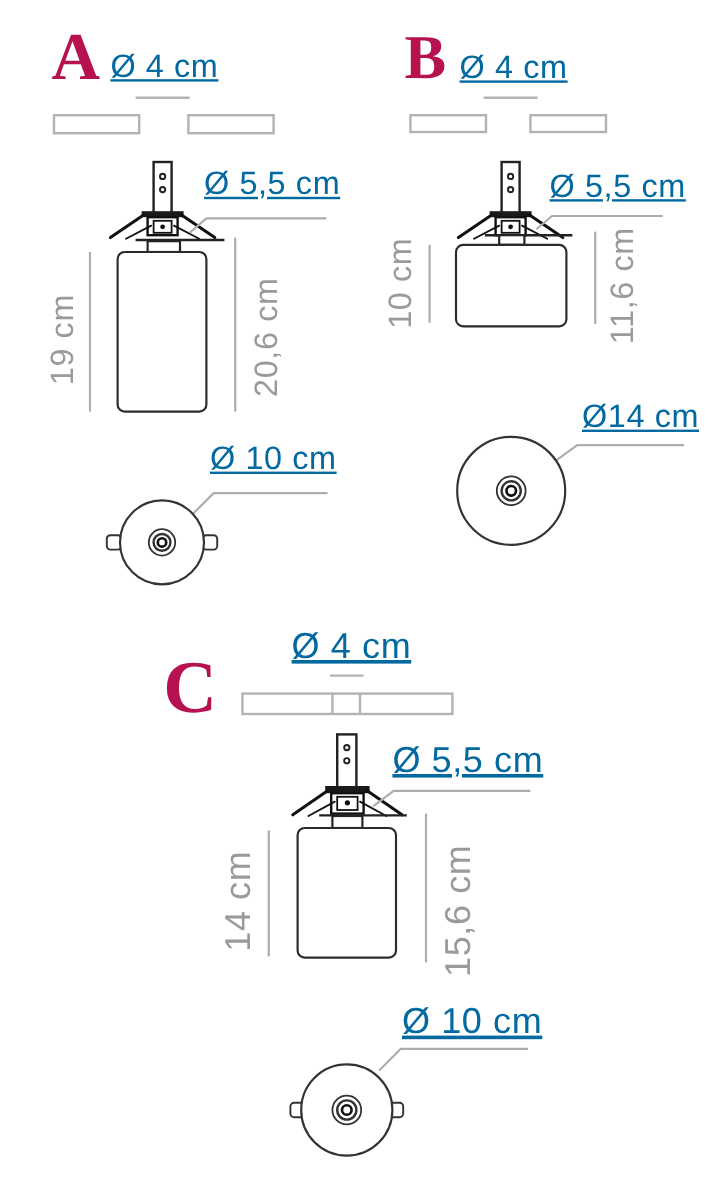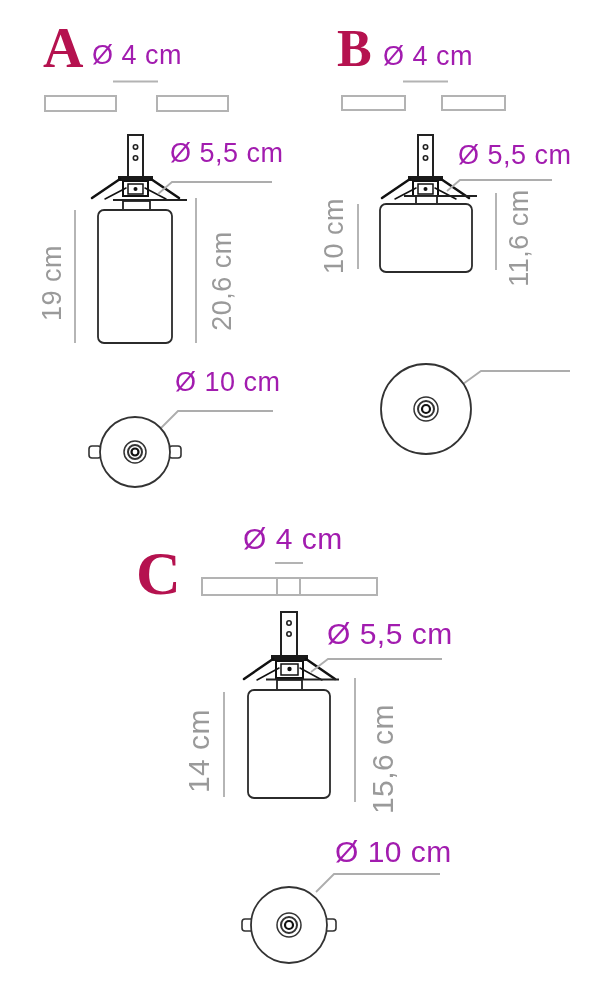--- a/index.html
+++ b/index.html
@@ -3,22 +3,22 @@
 <meta charset="utf-8">
 <style>
   html,body{margin:0;padding:0;}
   body{
     width:600px;height:1001px;position:relative;background:#ffffff;
     font-family:"Liberation Sans",sans-serif;overflow:hidden;
   }
   .stage{position:absolute;left:0;top:0;width:600px;height:1001px;}
   svg{position:absolute;display:block;}
   .dim{
-    position:absolute;color:#a21caf;line-height:1;white-space:nowrap;
-    font-size:27px;letter-spacing:0.5px;
+    position:absolute;color:#0369a1;line-height:1;white-space:nowrap;
+    font-size:27px;letter-spacing:0.5px;text-decoration:underline;
   }
   .dim-lg{font-size:30px;}
   .vlabel{
     position:absolute;color:#9a9a9a;line-height:1;white-space:nowrap;
     font-size:27px;letter-spacing:0.5px;
     transform:translate(-50%,-50%) rotate(-90deg);
   }
   .vlabel-lg{font-size:30px;}
   .letter{
     position:absolute;color:#b5124f;font-family:"Liberation Serif",serif;
@@ -175,20 +175,21 @@
   <div class="dim a-clip">Ø 5,5 cm</div>
   <div class="vlabel a-hbody">19 cm</div>
   <div class="vlabel a-htotal">20,6 cm</div>
   <div class="dim a-bottom">Ø 10 cm</div>
 
   <div class="letter letter-b">B</div>
   <div class="dim b-canopy">Ø 4 cm</div>
   <div class="dim b-clip">Ø 5,5 cm</div>
   <div class="vlabel b-hbody">10 cm</div>
   <div class="vlabel b-htotal">11,6 cm</div>
+  <div class="dim b-bottom">Ø14 cm</div>
 
   <div class="letter letter-c">C</div>
   <div class="dim dim-lg c-canopy">Ø 4 cm</div>
   <div class="dim dim-lg c-clip">Ø 5,5 cm</div>
   <div class="vlabel vlabel-lg c-hbody">14 cm</div>
   <div class="vlabel vlabel-lg c-htotal">15,6 cm</div>
   <div class="dim dim-lg c-bottom">Ø 10 cm</div>
 
 </div>
 

